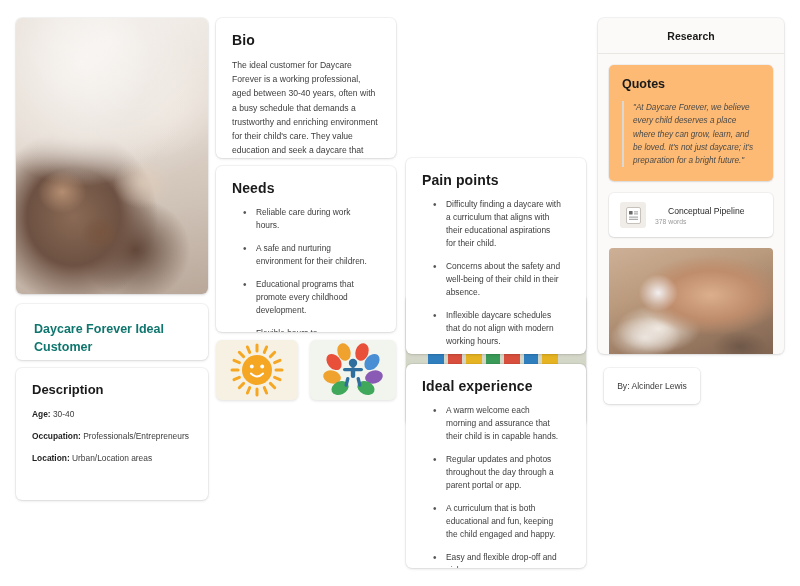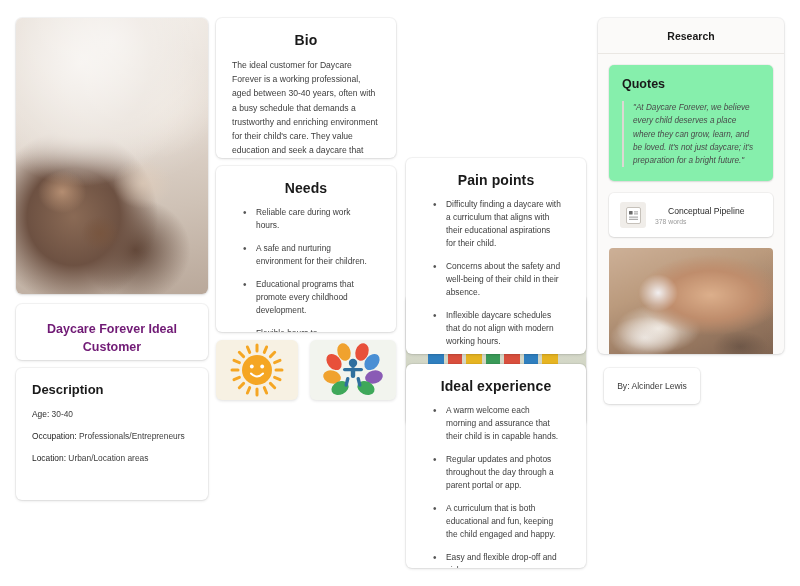--- a/index.html
+++ b/index.html
@@ -23,21 +23,20 @@
     box-shadow: 0 1px 3px rgba(0,0,0,0.12), 0 0 0 1px rgba(0,0,0,0.04);
     overflow: hidden;
   }
   .card-pad { padding: 14px 16px 16px 16px; }
   h2.card-title {
     margin: 0 0 10px 0;
     font-size: 14px;
     font-weight: bold;
     color: #1a1a1a;
     letter-spacing: 0.1px;
-    text-align: center;
   }
   h3.section-title {
     margin: 0 0 10px 0;
     font-size: 13.5px;
     font-weight: bold;
     color: #1a1a1a;
   }
   p.body-text {
     margin: 0;
     font-size: 8.6px;
@@ -110,33 +109,32 @@
       radial-gradient(ellipse 16% 22% at 30% 40%, rgba(245,245,248,0.95) 0%, rgba(245,245,248,0.1) 75%),
       radial-gradient(ellipse 30% 26% at 22% 80%, rgba(238,232,226,0.9) 0%, rgba(238,232,226,0) 72%),
       radial-gradient(ellipse 24% 20% at 80% 88%, rgba(70,50,38,0.55) 0%, rgba(70,50,38,0) 70%);
   }
 
   
   .title-card-text {
     font-size: 12.5px;
     font-weight: bold;
     line-height: 1.45;
-    color: #701a75;
-    text-align: center;
+    color: #0f766e;
   }
 
   
   .desc-row {
     font-size: 8.4px;
     line-height: 1.55;
     color: #3d3d3d;
     margin-bottom: 9px;
   }
   .desc-row:last-child { margin-bottom: 0; }
-  .desc-key { font-weight: normal; color: #1f1f1f; }
+  .desc-key { font-weight: bold; color: #1f1f1f; }
 
   
   .icon-card {
     position: absolute;
     border-radius: 6px;
     box-shadow: 0 1px 3px rgba(0,0,0,0.12);
     overflow: hidden;
   }
   .sun-bg { background: #f7f1e3; }
   .hands-bg { background: #f2f4ee; }
@@ -151,21 +149,21 @@
   }
   .research-header {
     text-align: center;
     font-size: 10.5px;
     font-weight: bold;
     color: #1a1a1a;
     padding: 12px 0 11px 0;
     border-bottom: 1px solid #eae7e3;
   }
   .quotes-card {
-    background: #86efac;
+    background: #fdba74;
     border-radius: 5px;
     box-shadow: 0 1px 2px rgba(0,0,0,0.10), 0 0 0 1px rgba(0,0,0,0.04);
     padding: 12px 13px 14px 13px;
   }
   .quote-block {
     border-left: 2px solid #dcd8d3;
     padding-left: 9px;
     font-style: italic;
     font-size: 8.2px;
     line-height: 1.62;

